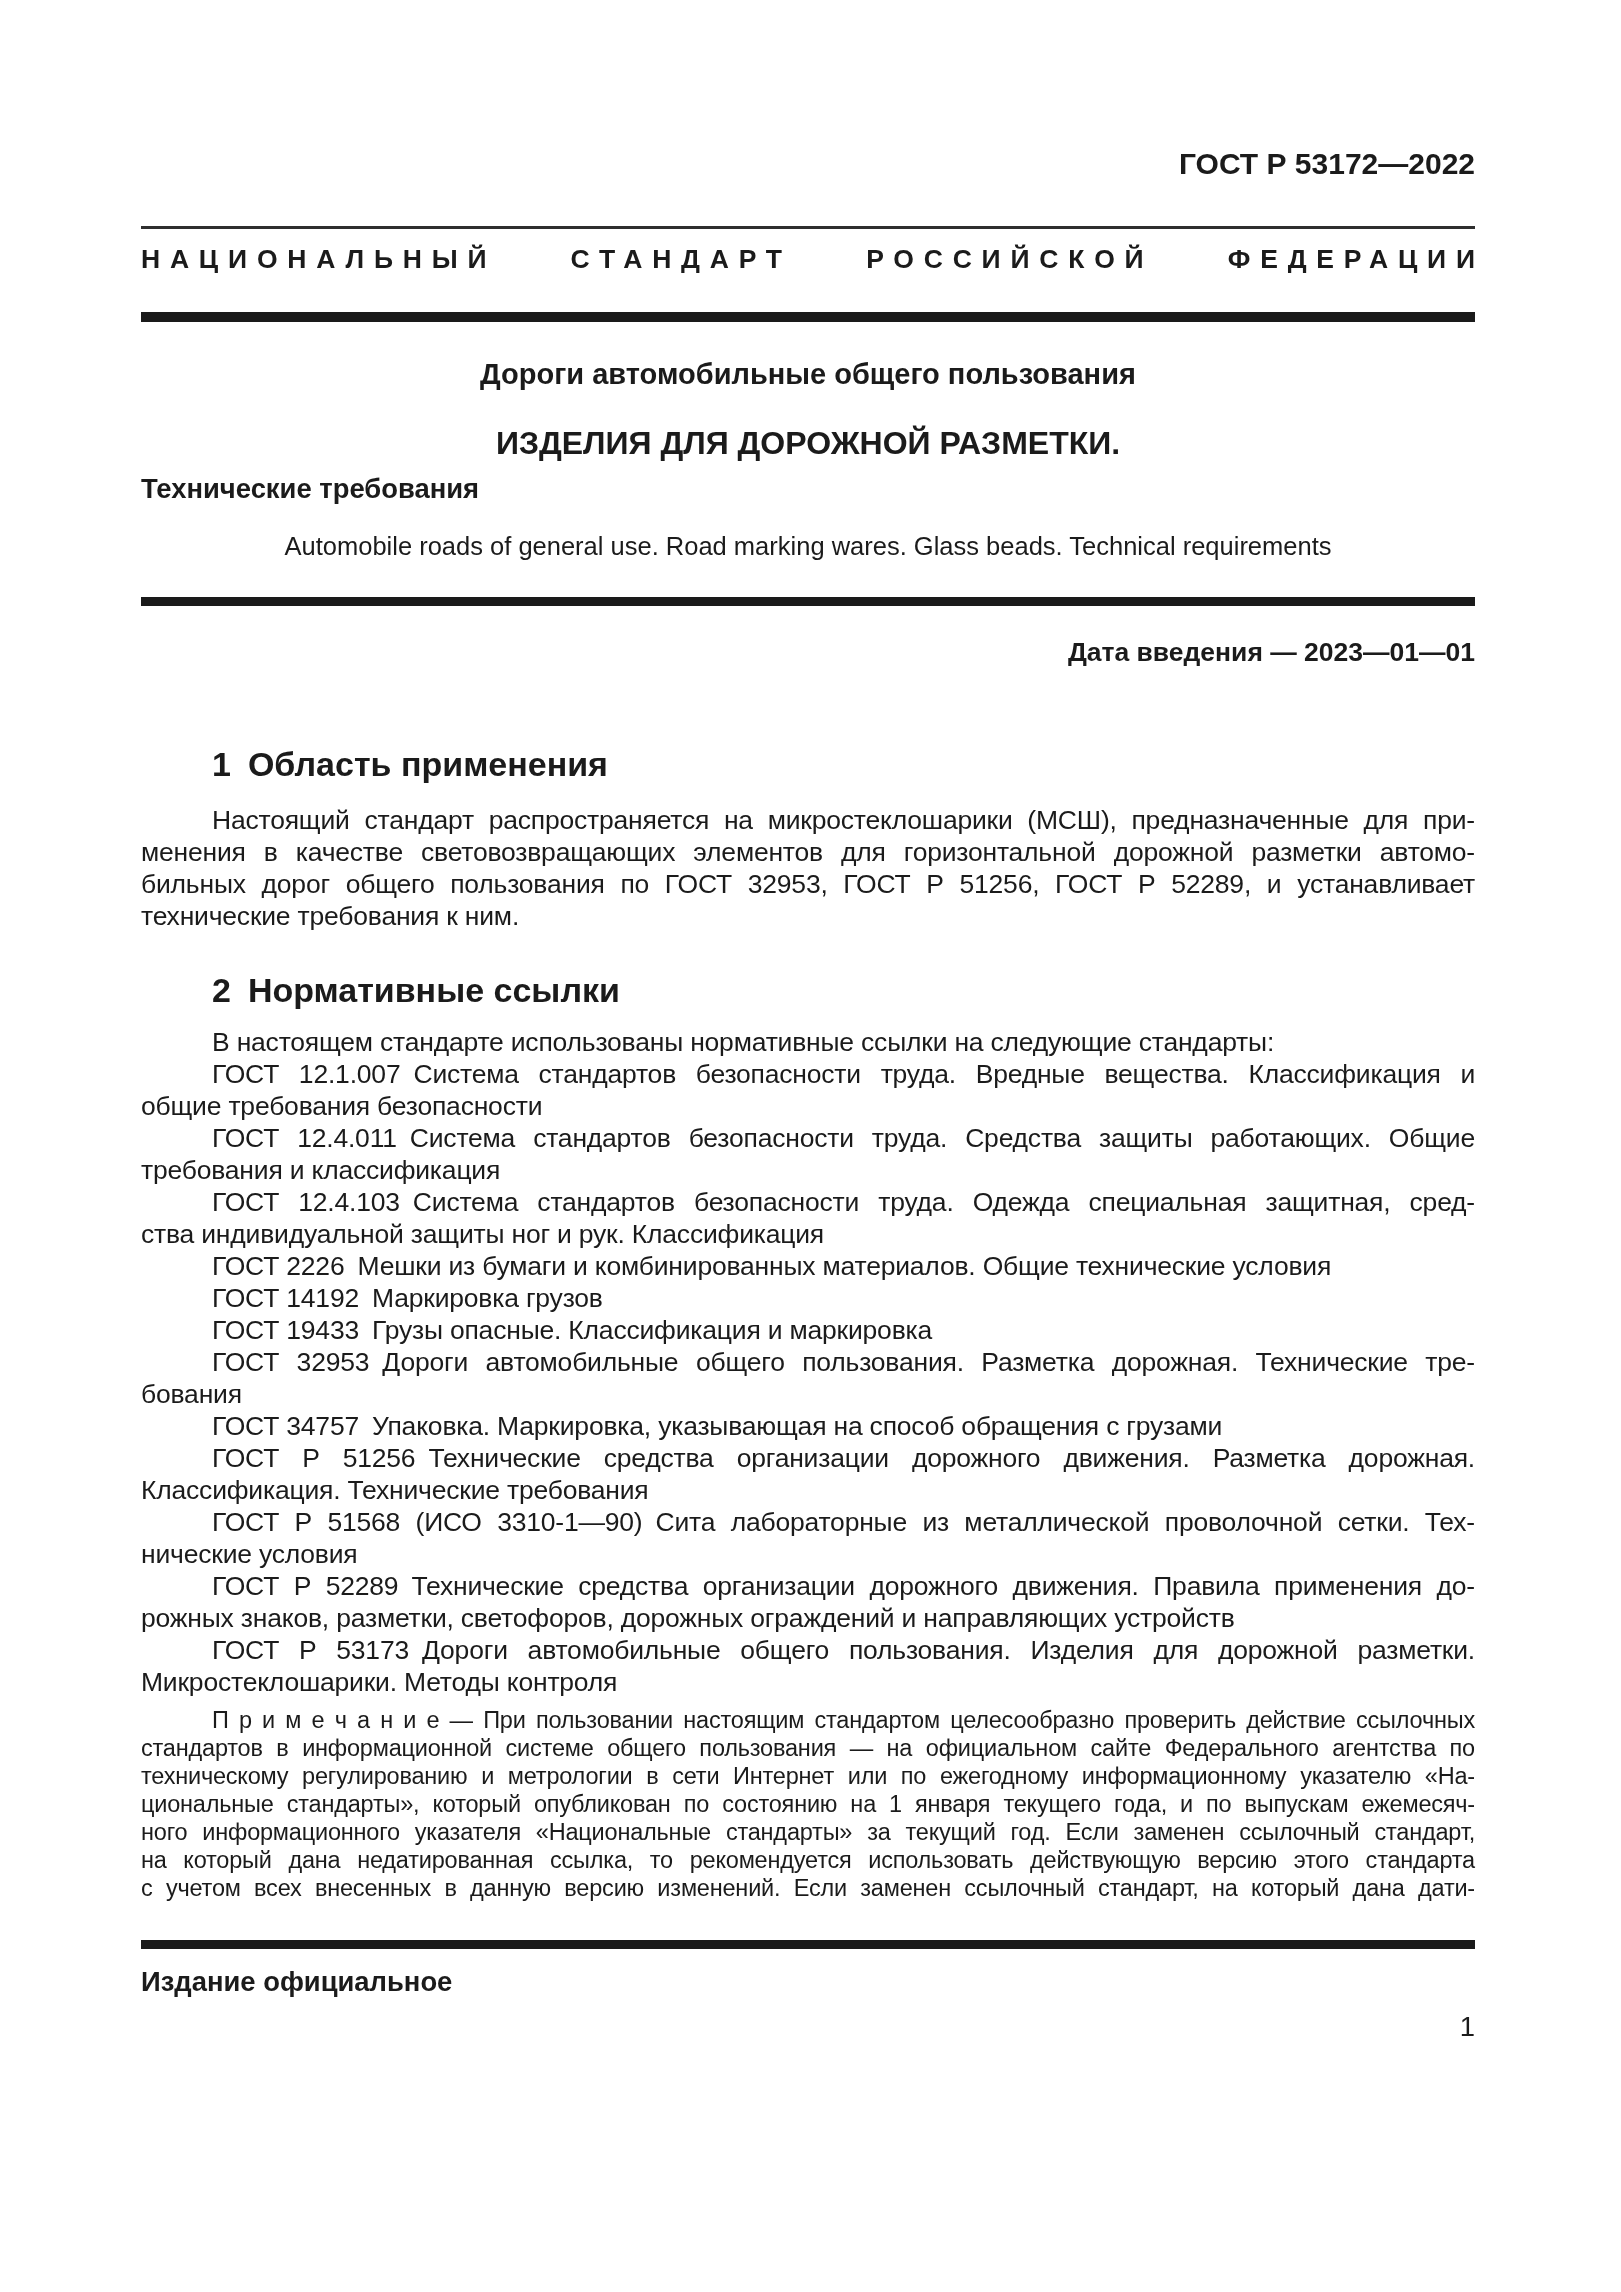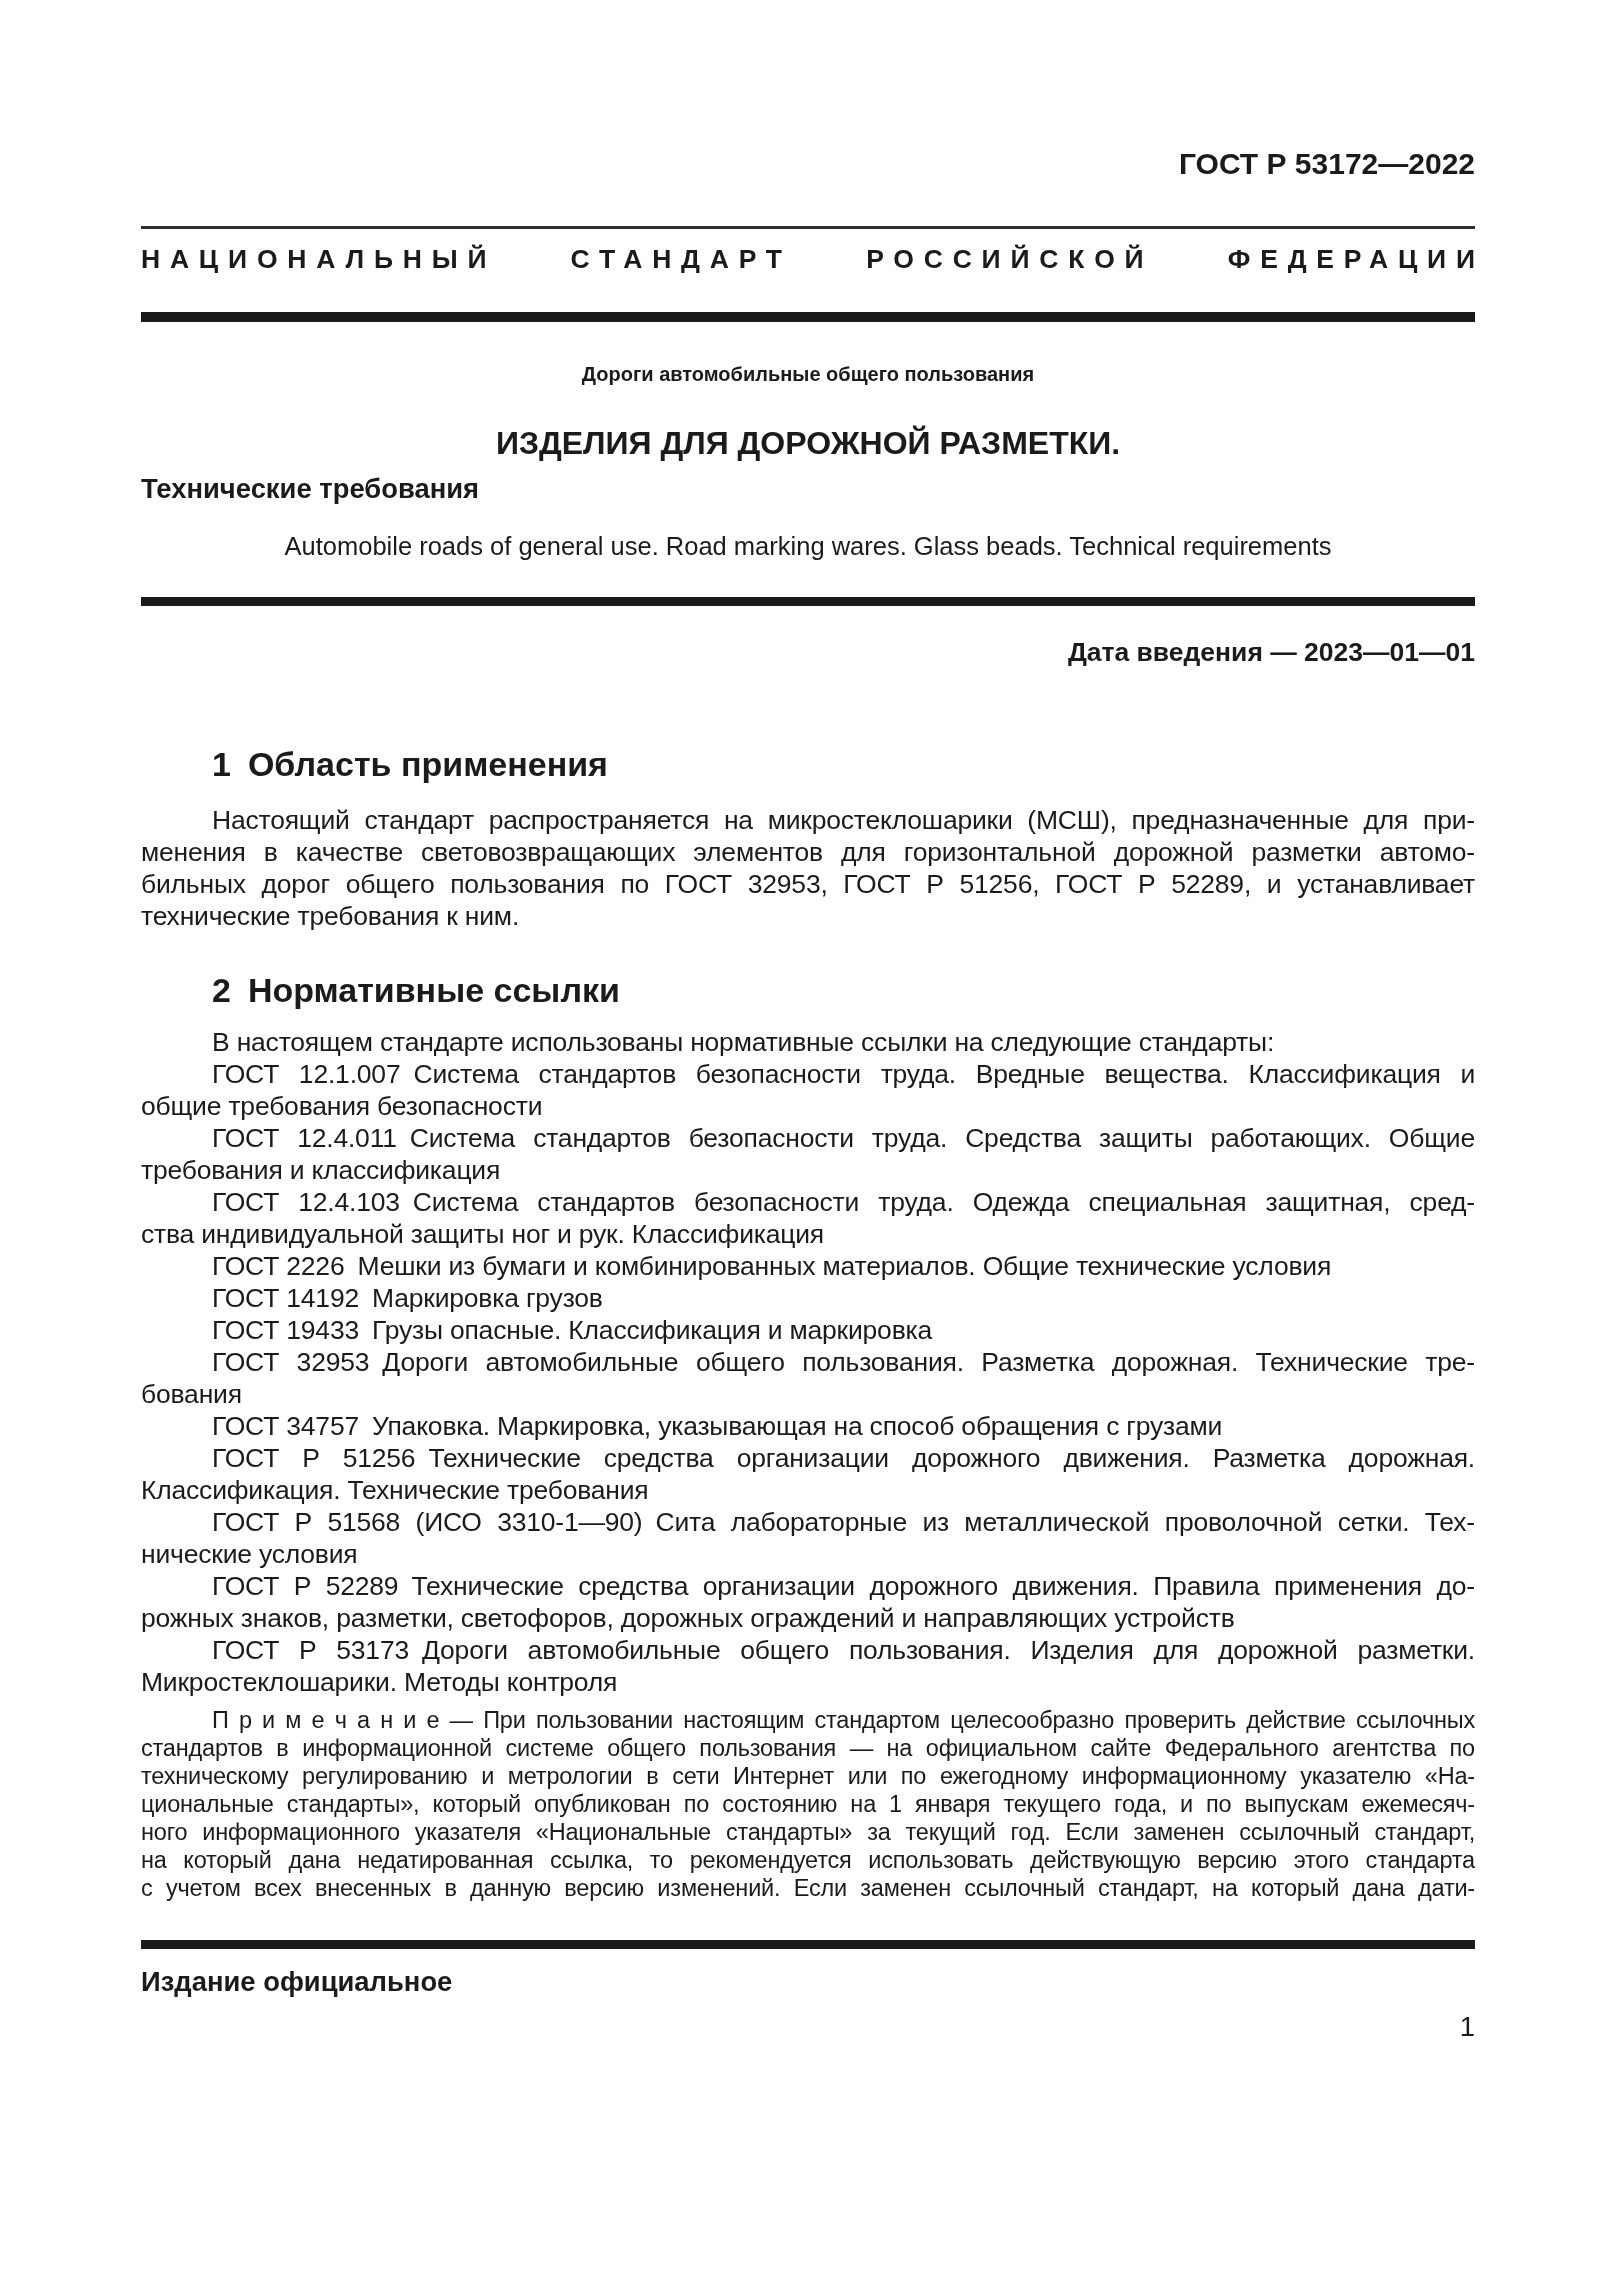--- a/index.html
+++ b/index.html
@@ -27,21 +27,21 @@
     text-align: right;
   }
   .banner-wrap { height: 61px; display: flex; align-items: center; }
   .banner {
     flex: 1;
     font-size: 26.5px; font-weight: bold;
     letter-spacing: 9.8px; margin-right: -9.8px;
     text-align: justify; text-align-last: justify;
     white-space: nowrap;
   }
-  .t1  { margin-top: 36px; font-size: 20px; font-weight: bold; line-height: 33px; text-align: center; }
+  .t1  { margin-top: 36px; font-size: 29px; font-weight: bold; line-height: 33px; text-align: center; }
   .t2  { margin-top: 31px; font-size: 32px; font-weight: bold; line-height: 43px; text-align: center; }
   .t3  { margin-top: 6.9px;  font-size: 27.4px; font-weight: bold; line-height: 33px; text-align: left; }
   .ten { margin-top: 25.5px; font-size: 25.5px; line-height: 31px; text-align: center; }
 
   .date {
     margin-top: 31px;
     font-size: 26.5px; font-weight: bold; line-height: 31px;
     text-align: right;
   }
 

